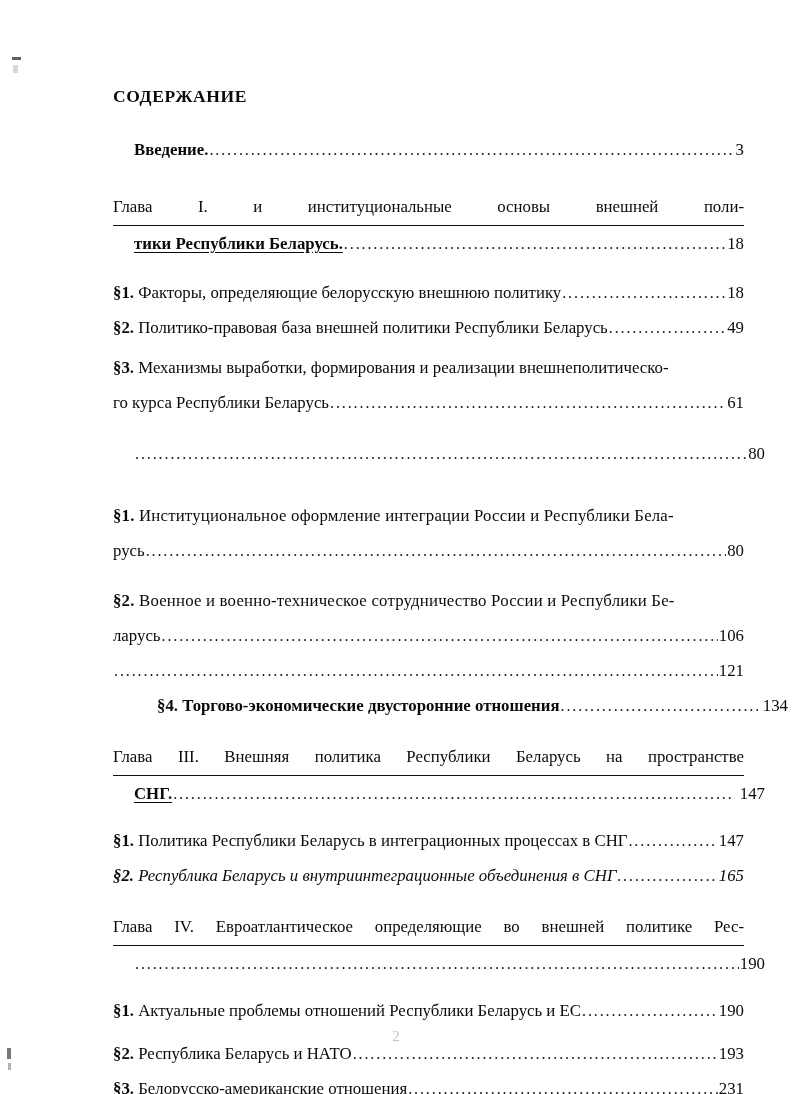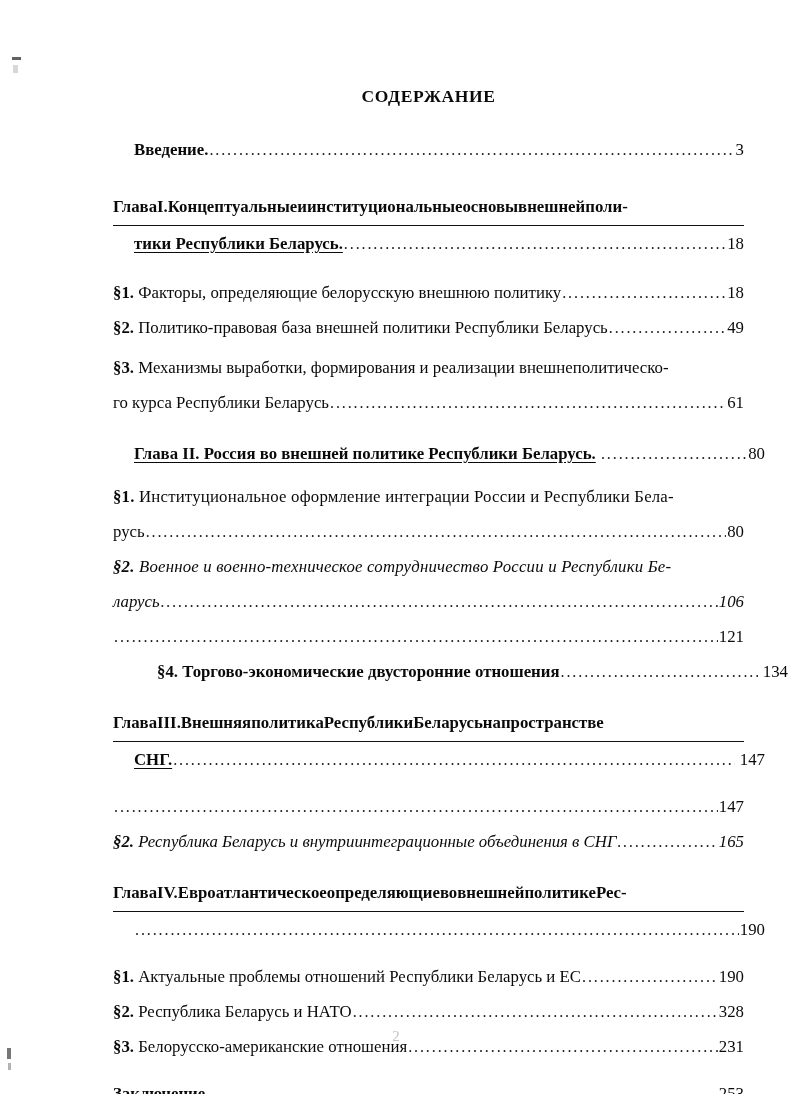--- a/index.html
+++ b/index.html
@@ -29,21 +29,20 @@
   #art4 { left: 8px;   top: 1063px; width: 3px;  height: 7px; background:#9a9a9a; }
 
   #doc {
     position: absolute;
     left: 113px;
     top: 0;
     width: 631px;
   }
 
   .toc-title {
-    text-align: center;
     font-weight: bold;
     font-size: 17.5px;
     letter-spacing: 0.6px;
     margin-top: 88px;
     margin-bottom: 11px;
     line-height: 1;
   }
 
   .entry {
     margin-top: 22px;
@@ -75,22 +74,23 @@
     font-size: 16.8px;
   }
 
   
   .chapter { font-weight: bold; margin-left: 21px; }
   .chapter .u { text-decoration: underline; text-underline-offset: 3px; }
 
   
   .justify-line {
     display: flex;
+    justify-content: space-between;
     width: 100%;
-    font-weight: bold;
+    font-weight: normal;
   }
   .justify-line > span {
     text-decoration: underline;
     text-underline-offset: 3px;
   }
   
   .justify-line.cont {
     position: relative;
     border-bottom: 1.6px solid #111;
     padding-bottom: 1px;
@@ -135,21 +135,20 @@
         <span class="txt chapter" style="font-weight:bold;">Введение.</span>
         <span class="leader">........................................................................................................................................................................................................</span>
         <span class="pg">3</span>
       </div>
     </div>
 
     <div class="entry">
       <div class="justify-line cont">
         <span>Глава</span>
         <span>I.</span>
-        <span>Концептуальные</span>
         <span>и</span>
         <span>институциональные</span>
         <span>основы</span>
         <span>внешней</span>
         <span>поли-</span>
       </div>
       <div class="line">
         <span class="txt chapter"><span class="u">тики Республики Беларусь.</span></span>
         <span class="leader">........................................................................................................................................................................................................</span>
         <span class="pg">18</span>
@@ -178,38 +177,37 @@
       </div>
       <div class="line sec">
         <span class="txt">го курса Республики Беларусь</span>
         <span class="leader">........................................................................................................................................................................................................</span>
         <span class="pg">61</span>
       </div>
     </div>
 
     <div class="entry" style="margin-top:16px;">
       <div class="line chapter">
-        <span class="txt"><span class="u">Глава II. Россия во внешней политике Республики Беларусь.</span>&nbsp;</span>
         <span class="leader" style="font-weight:normal;">........................................................................................................................................................................................................</span>
         <span class="pg" style="font-weight:normal;">80</span>
       </div>
     </div>
 
-    <div class="entry" style="margin-top:8px;">
+    <div class="entry" style="margin-top:27px;">
       <div class="cont-line sec">
         <span class="txt spaced"><span class="mark">§1.</span> <span>Институциональное оформление интеграции России и Республики Бела-</span></span>
       </div>
       <div class="line sec">
         <span class="txt">русь</span>
         <span class="leader">........................................................................................................................................................................................................</span>
         <span class="pg">80</span>
       </div>
     </div>
 
-    <div class="entry" style="margin-top:0;font-style:italic;">
+    <div class="entry" style="margin-top:15px;">
       <div class="cont-line sec">
         <span class="txt spaced"><span class="mark">§2.</span> <span>Военное и военно-техническое сотрудничество России и Республики Бе-</span></span>
       </div>
       <div class="line sec">
         <span class="txt">ларусь</span>
         <span class="leader">........................................................................................................................................................................................................</span>
         <span class="pg">106</span>
       </div>
     </div>
 
@@ -243,20 +241,21 @@
       <div class="line chapter">
         <span class="txt"><span class="u">СНГ.</span></span>
         <span class="leader" style="font-weight:normal;">........................................................................................................................................................................................................</span>
         <span class="pg" style="font-weight:normal;">&nbsp;</span>
         <span class="pg" style="font-weight:normal;">147</span>
       </div>
     </div>
 
     <div class="entry" style="margin-top:12px;">
       <div class="line sec">
+        <span class="txt"><span class="mark">§1.</span> <span>Политика Республики Беларусь в интеграционных процессах в СНГ</span></span>
         <span class="leader">........................................................................................................................................................................................................</span>
         <span class="pg">147</span>
       </div>
     </div>
 
     <div class="entry" style="margin-top:0;font-style:italic;">
       <div class="line sec">
         <span class="txt"><span class="mark">§2.</span> <span>Республика Беларусь и внутриинтеграционные объединения в СНГ</span></span>
         <span class="leader">........................................................................................................................................................................................................</span>
         <span class="pg">165</span>
@@ -281,25 +280,25 @@
     </div>
 
     <div class="entry" style="margin-top:12px;">
       <div class="line sec">
         <span class="txt"><span class="mark">§1.</span> <span>Актуальные проблемы отношений Республики Беларусь и ЕС</span></span>
         <span class="leader">........................................................................................................................................................................................................</span>
         <span class="pg">190</span>
       </div>
     </div>
 
-    <div class="entry" style="margin-top:0;">
+    <div class="entry" style="margin-top:8px;">
       <div class="line sec">
         <span class="txt"><span class="mark">§2.</span> <span>Республика Беларусь и НАТО</span></span>
         <span class="leader">........................................................................................................................................................................................................</span>
-        <span class="pg">328</span>
+        <span class="pg">193</span>
       </div>
     </div>
 
     <div class="entry" style="margin-top:0;">
       <div class="line sec">
         <span class="txt"><span class="mark">§3.</span> <span>Белорусско-американские отношения</span></span>
         <span class="leader">........................................................................................................................................................................................................</span>
         <span class="pg">231</span>
       </div>
     </div>

